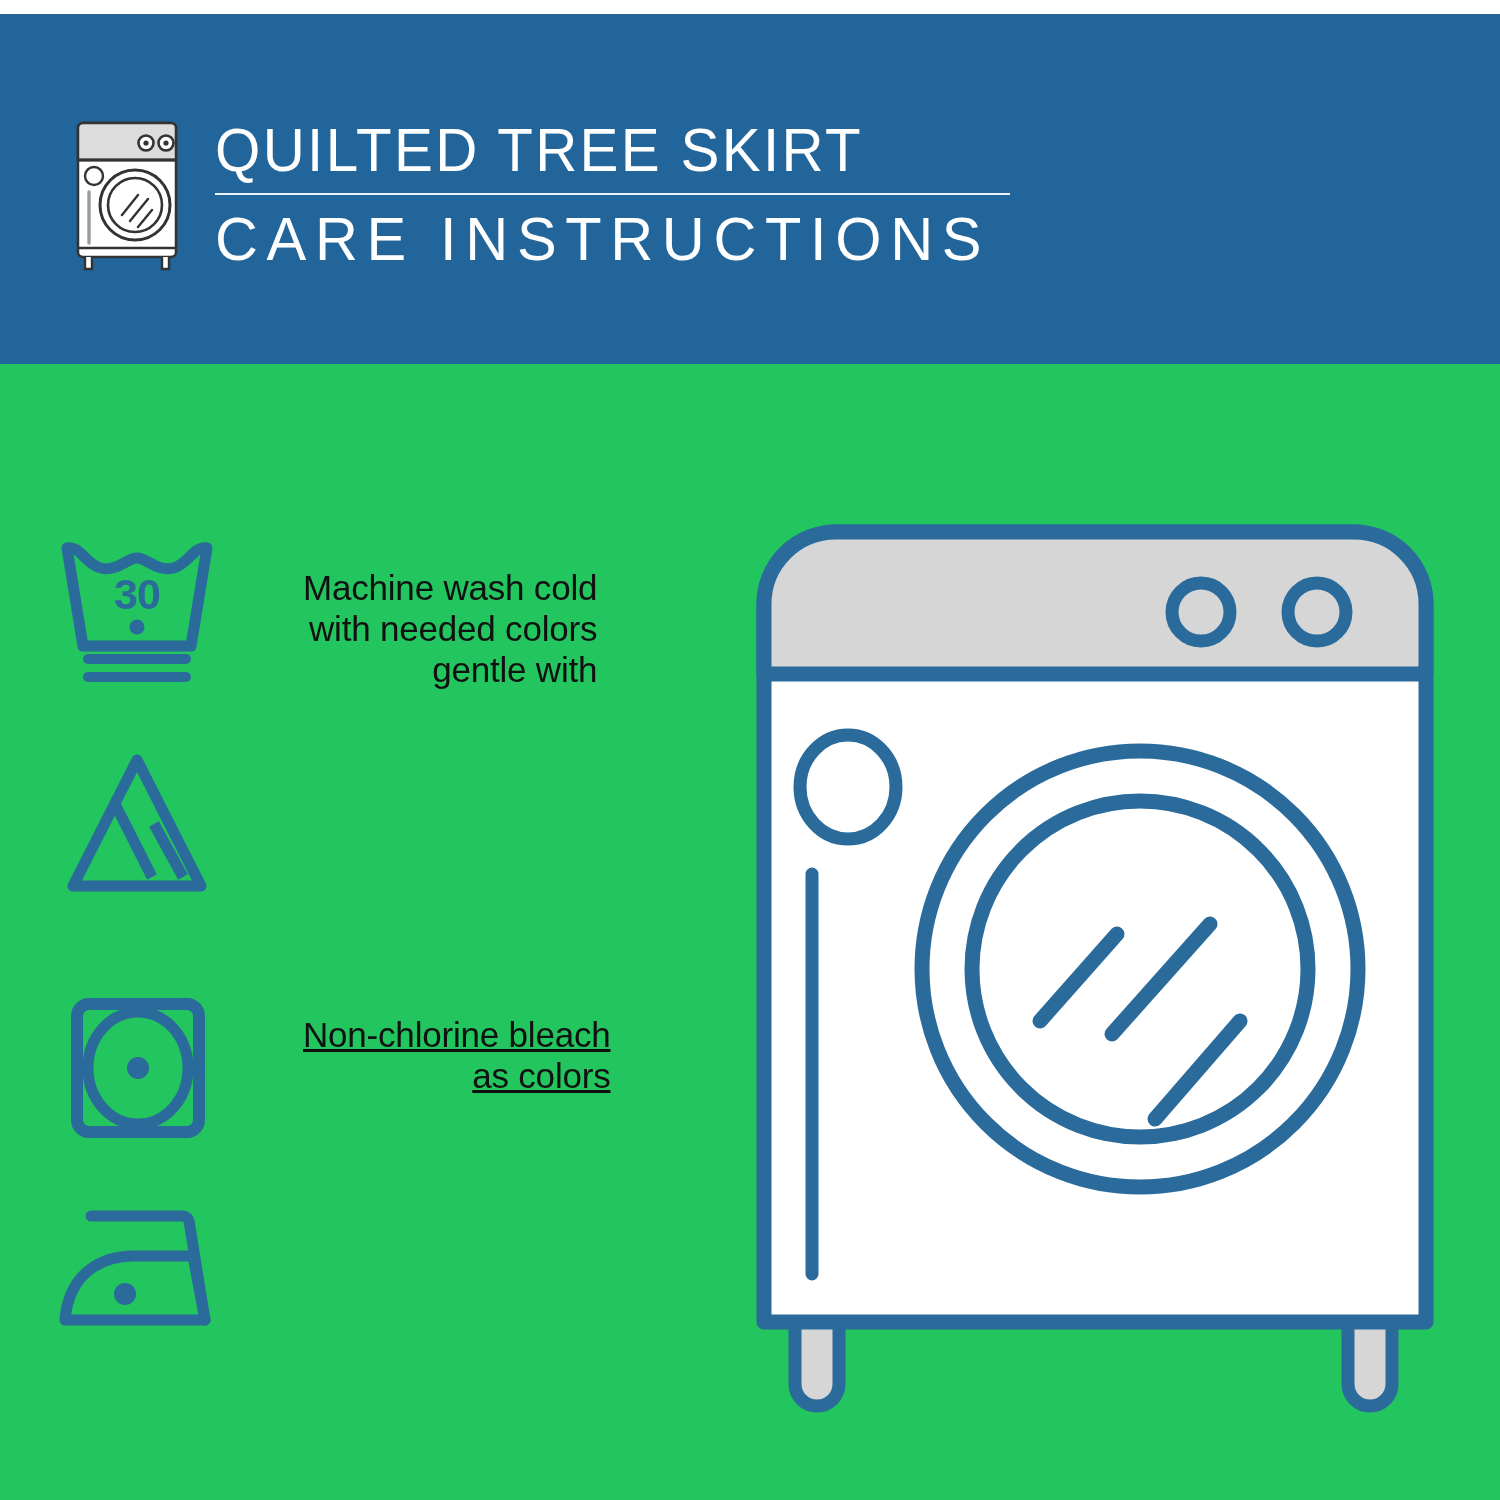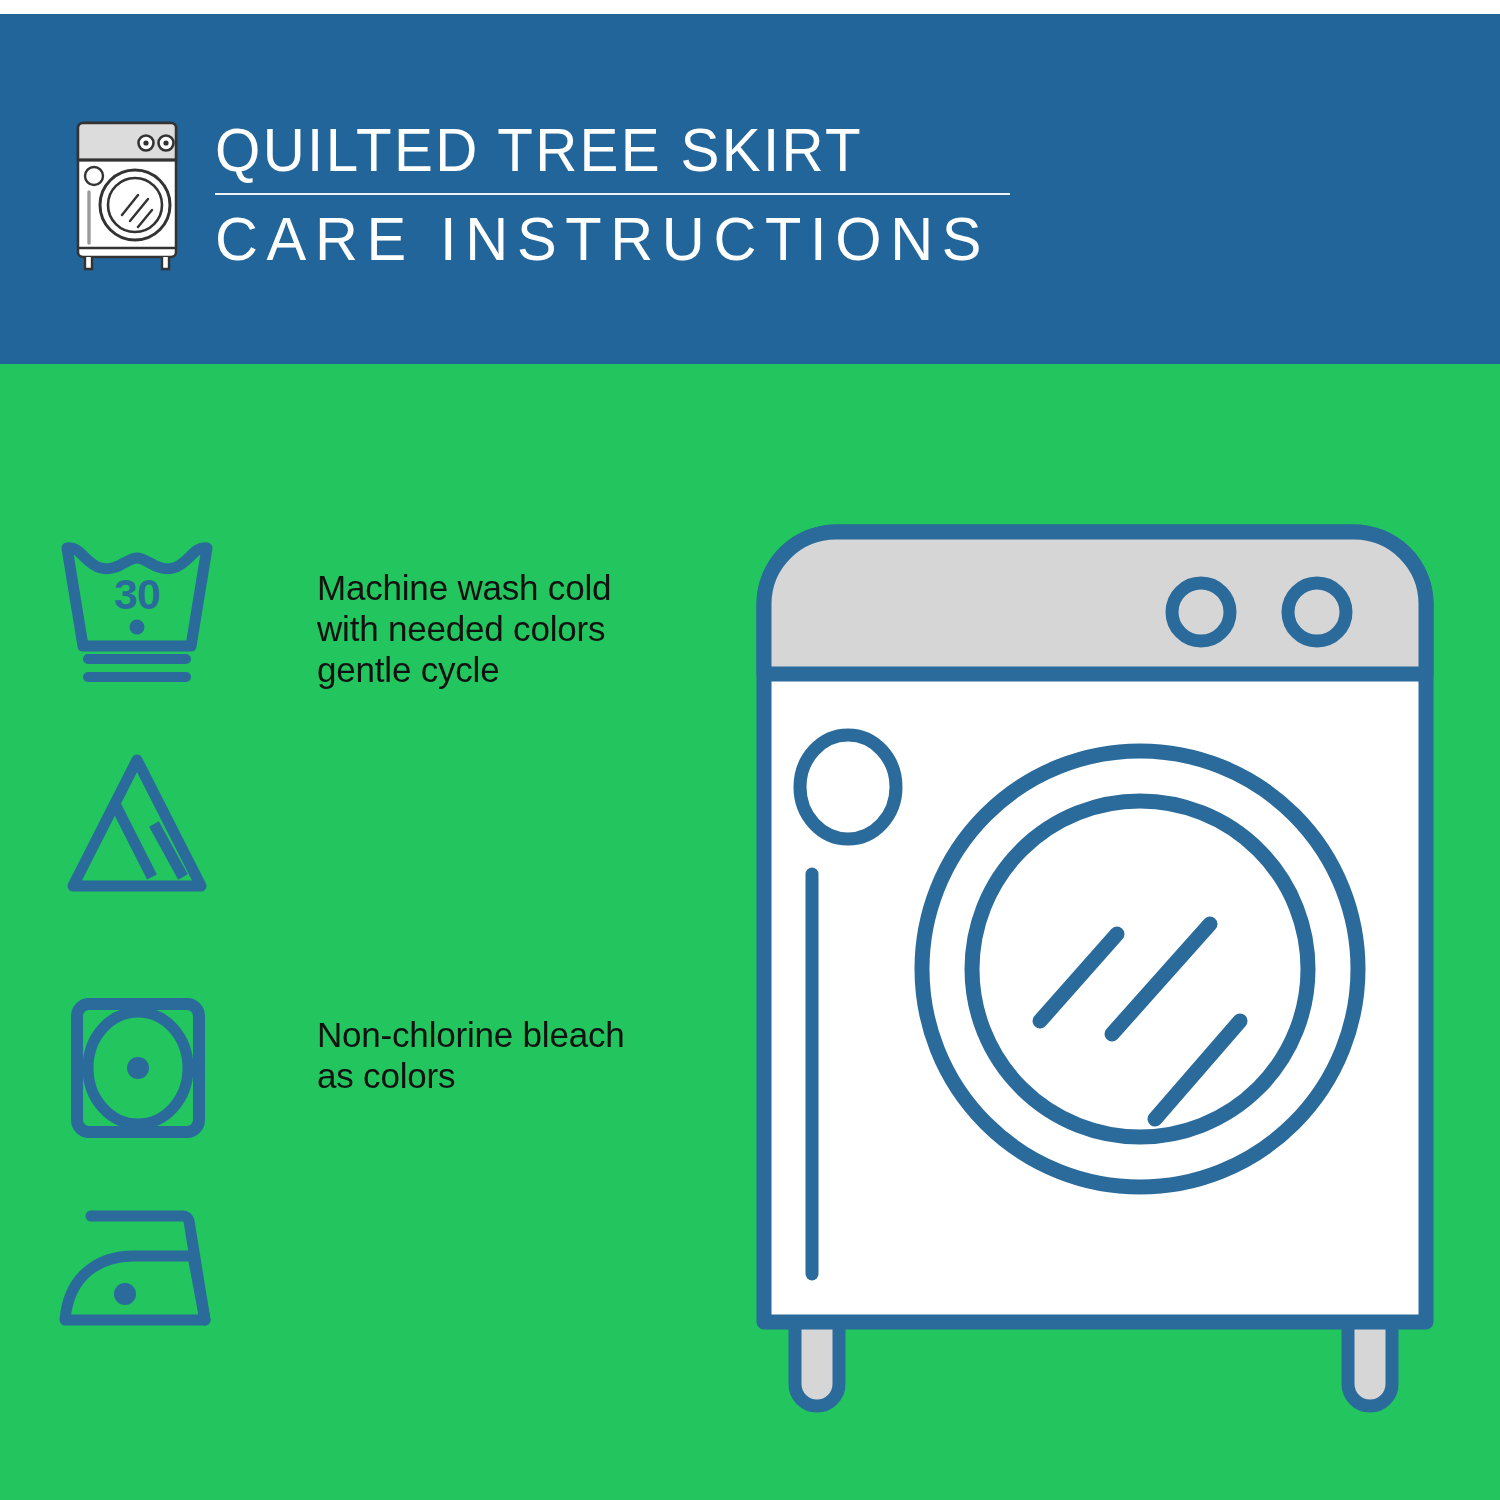--- a/index.html
+++ b/index.html
@@ -89,36 +89,37 @@
   }
   .care-icon {
     position: absolute;
     left: 55px;
     top: 0;
     width: 165px;
     height: 155px;
   }
   .care-text {
     position: absolute;
-    left: 317px;
+    left: 303px;
     font-family: "Liberation Sans", sans-serif;
     font-size: 35px;
     font-weight: 400;
     color: #111111;
     line-height: 41px;
     letter-spacing: -0.2px;
+    text-align: right;
   }
 
   #row-wash  { top: 20px; }
   #row-bleach{ top: 232px; }
   #row-dry   { top: 478px; }
   #row-iron  { top: 680px; }
 
   #text-wash   { top: 33px; }
-  #text-bleach { top: 268px; }
+  #text-bleach { top: 268px; text-decoration: underline; }
   #text-dry    { top: 502px; }
 
   
   #washer {
     position: absolute;
     left: 740px;
     top: 495px;
     width: 710px;
     height: 910px;
   }
@@ -185,21 +186,21 @@
 
           <circle cx="82" cy="93" r="7.5" fill="#2A6B9C"></circle>
 
           <rect x="28" y="120" width="108" height="10" rx="5" fill="#2A6B9C"></rect>
           <rect x="28" y="138" width="108" height="10" rx="5" fill="#2A6B9C"></rect>
         </svg>
       </div>
       <div class="care-text" id="text-wash">
         <div>Machine wash cold</div>
         <div>with needed colors</div>
-        <div>gentle cycle</div>
+        <div>gentle with</div>
       </div>
     </div>
 
     <div class="care-row" id="row-bleach">
       <div class="care-icon">
         <svg viewBox="0 0 165 155" width="165" height="155" aria-hidden="true">
 
           <path d="M82 14 L 146 140 L 18 140 Z" fill="none" stroke="#2A6B9C" stroke-width="11" stroke-linejoin="round"></path>
 
           <line x1="60" y1="58" x2="97" y2="131" stroke="#2A6B9C" stroke-width="11" stroke-linecap="butt"></line>

